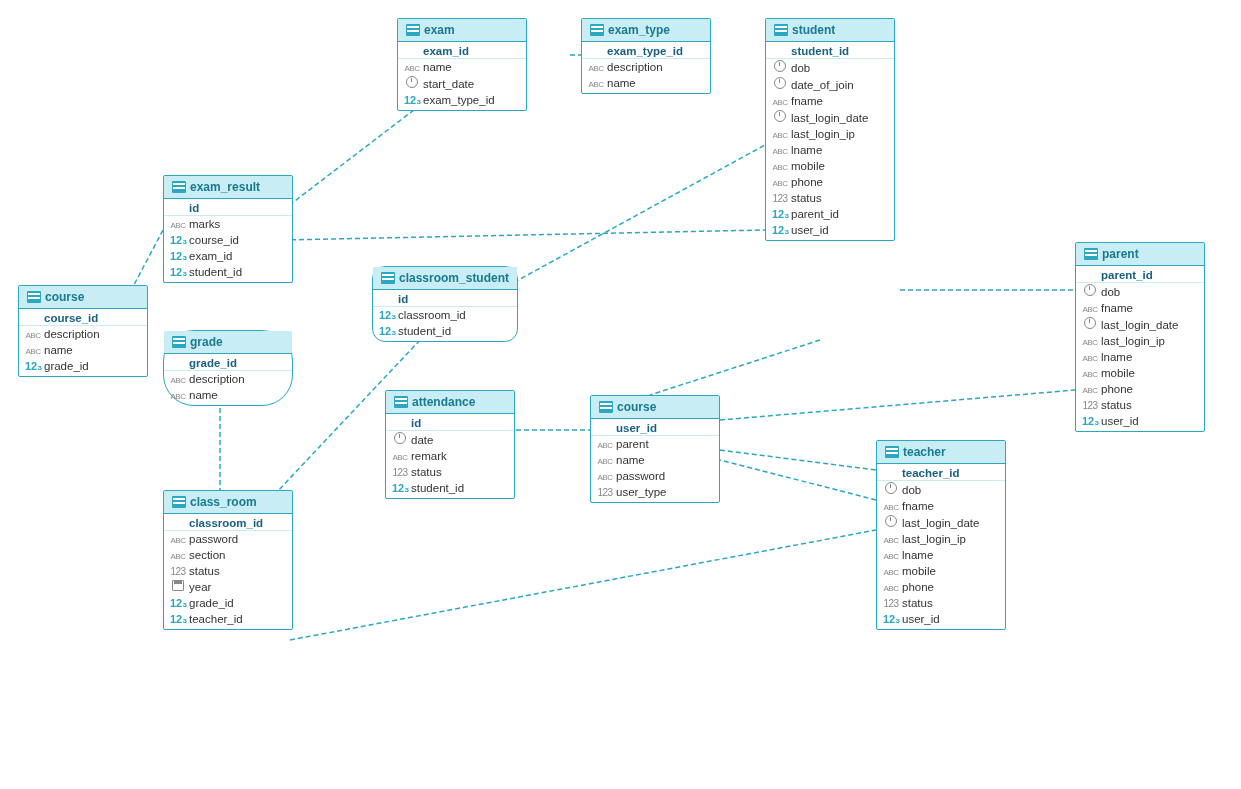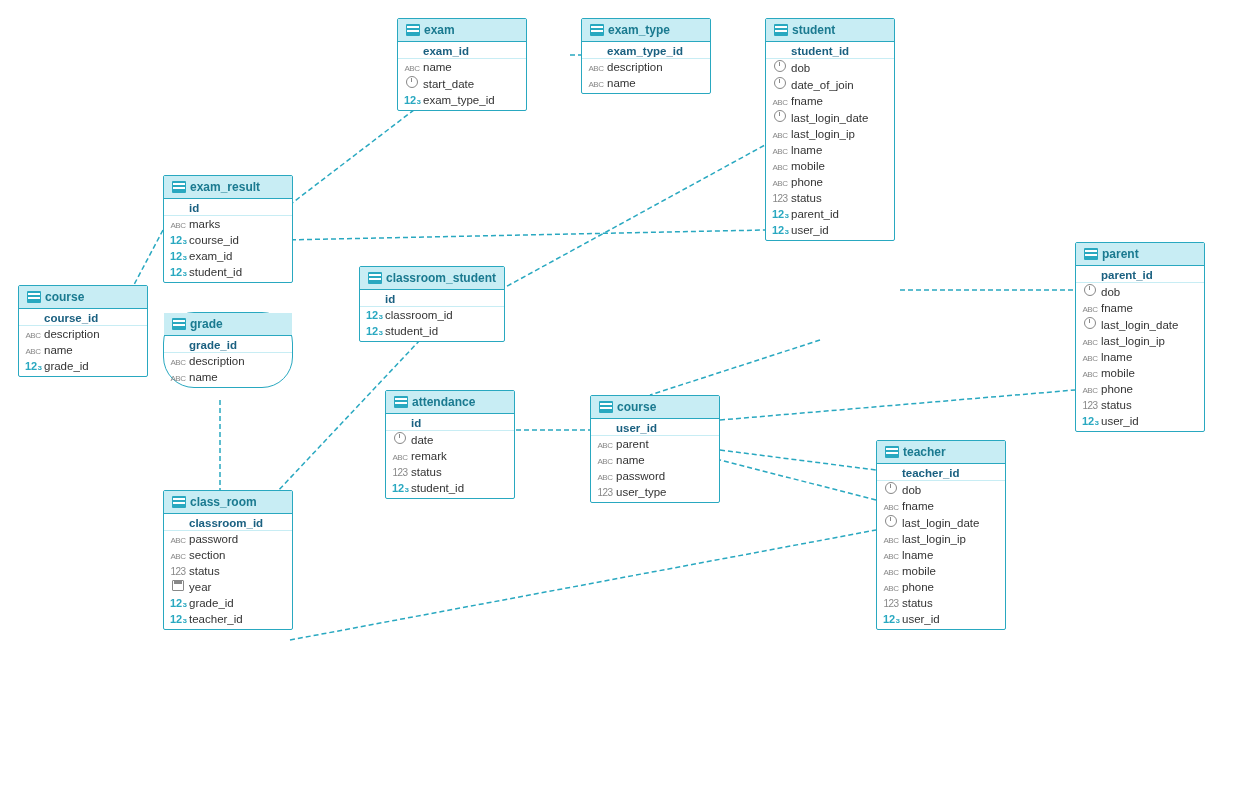--- a/index.html
+++ b/index.html
@@ -324,21 +324,21 @@
         <div class="field-row">
           <span class="field-icon-wrap"><span class="icon-123">123</span></span>
           <span class="field-name">status</span>
         </div>
         <div class="field-row">
           <span class="field-icon-wrap"><span class="fk-key">12₃</span></span>
           <span class="field-name">user_id</span>
         </div>
       </div>
     </div>
-    <div class="table-box" style="left: 359px; top: 266px; min-width: 130px;">
+    <div class="table-box" style="left: 372px; top: 266px; min-width: 130px; border-radius: 13px;">
       <div class="table-header">
         <span class="tbl-icon"></span>
         <span>classroom_student</span>
       </div>
       <div class="table-body">
         <div class="field-row pk">
           <span class="field-icon-wrap"></span>
           <span class="field-name">id</span>
         </div>
         <div class="field-row">
@@ -368,21 +368,21 @@
         <div class="field-row">
           <span class="field-icon-wrap"><span class="icon-abc">ABC</span></span>
           <span class="field-name">name</span>
         </div>
         <div class="field-row">
           <span class="field-icon-wrap"><span class="fk-key">12₃</span></span>
           <span class="field-name">grade_id</span>
         </div>
       </div>
     </div>
-    <div class="table-box" style="left: 163px; top: 312px; min-width: 130px; border-radius: 31px;">
+    <div class="table-box" style="left: 163px; top: 330px; min-width: 130px; border-radius: 31px;">
       <div class="table-header">
         <span class="tbl-icon"></span>
         <span>grade</span>
       </div>
       <div class="table-body">
         <div class="field-row pk">
           <span class="field-icon-wrap"></span>
           <span class="field-name">grade_id</span>
         </div>
         <div class="field-row">

